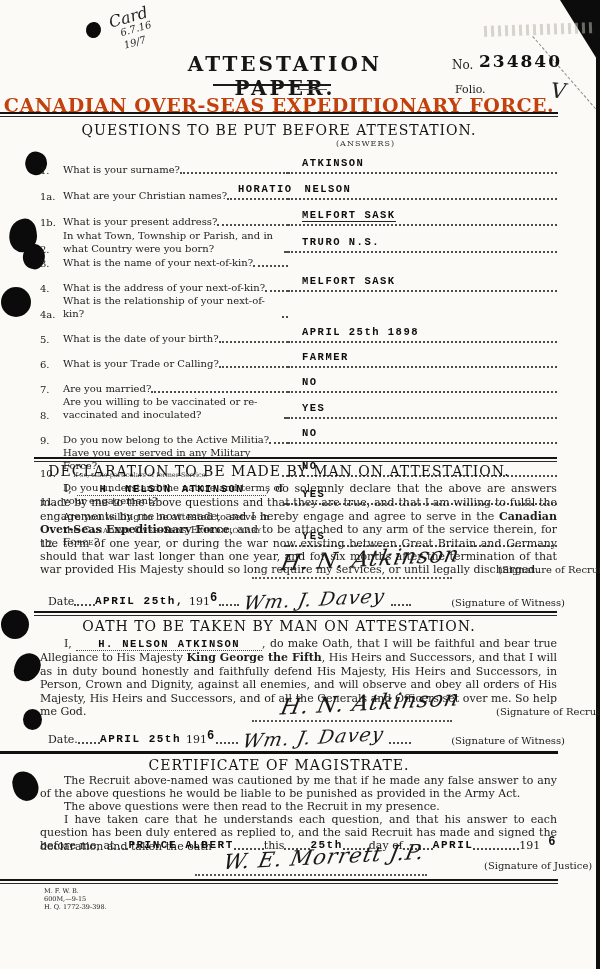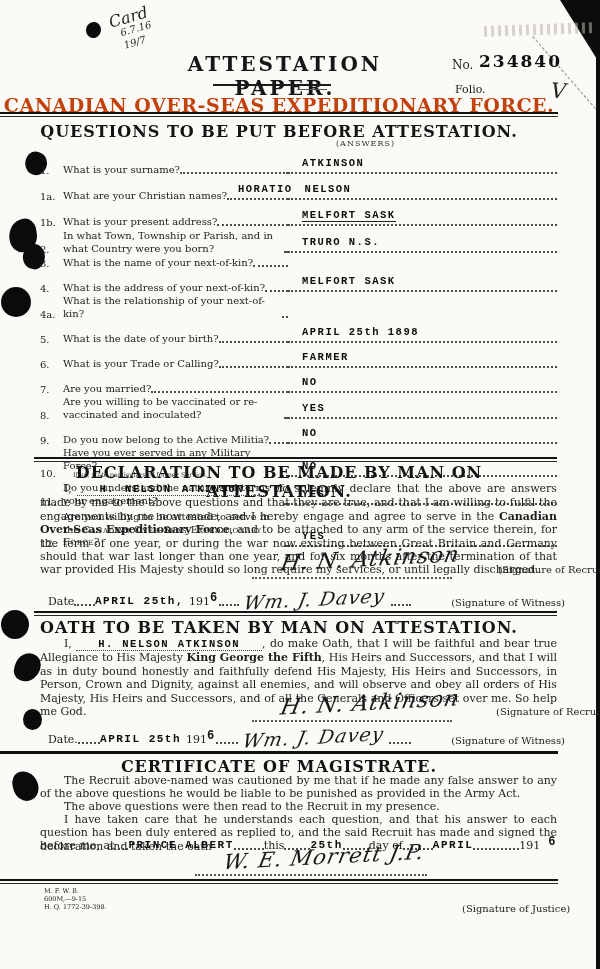--- a/index.html
+++ b/index.html
@@ -51,22 +51,22 @@
 
   .drule { border-top:2.5px solid #141414; }
   .drule:after { content:""; display:block; margin-top:1.5px;
     border-top:1px solid #2a2a2a; }
   .rule-1 { left:0; top:112px; width:558px; }
   .rule-2 { left:34px; top:457px; width:523px; }
   .rule-3 { left:34px; top:611px; width:523px; }
   .rule-4 { left:0; top:751px; width:558px; border-top:3px solid #111; }
   .rule-5 { left:0; top:879px; width:558px; }
 
-  .sec-head { left:0; width:558px; text-align:center; font-weight:bold;
-    font-size:16px; letter-spacing:1px; color:#141414; }
+  .sec-head { left:0; width:558px; text-align:center; font-weight:normal;
+    font-size:14px; letter-spacing:1px; color:#141414; }
   .q-head { top:122px; }
   .answers-label { left:336px; top:139px; font-size:8px; letter-spacing:1px;
     color:#333; }
 
   
   .q-list { left:40px; top:152px; width:517px; }
   .q-row { display:flex; align-items:flex-end; margin-bottom:1px; }
   .q-col { display:flex; align-items:flex-end; width:248px; flex:none; }
   .q-num { width:23px; flex:none; font-size:10px; padding-top:2px; }
   .q-text { max-width:222px; font-size:10px; line-height:12.5px; color:#222; }
@@ -108,21 +108,21 @@
   .date-row .cursive { font-size:19px; margin:0 6px -2px 6px; }
 
   
   .cert-p1 { top:774px; } .cert-p2 { top:800px; } .cert-p3 { top:813px; }
   .para .ind { display:inline-block; width:24px; }
   .cert-fill { left:40px; top:838px; width:517px; display:flex;
     align-items:flex-end; font-size:11px; }
   .cert-fill .typed { font-size:11px; position:relative; top:-1px; }
   .justice-sig { left:225px; top:845px; font-size:21px; }
   .justice-sig-dots { left:195px; top:874px; width:232px; }
-  .justice-sig-label { left:422px; top:860px;margin-top:43px; }
+  .justice-sig-label { left:444px; top:860px; }
 
   .fine-print { left:44px; top:887px; font-size:6.5px; line-height:8px; color:#222; }
 </style>
 </head>
 <body>
 
 <div class="abs corner-triangle"></div>
 <div class="abs edge-strip"></div>
 <div class="abs diag-dash"></div>
 <div class="abs faint-stamp"></div>

